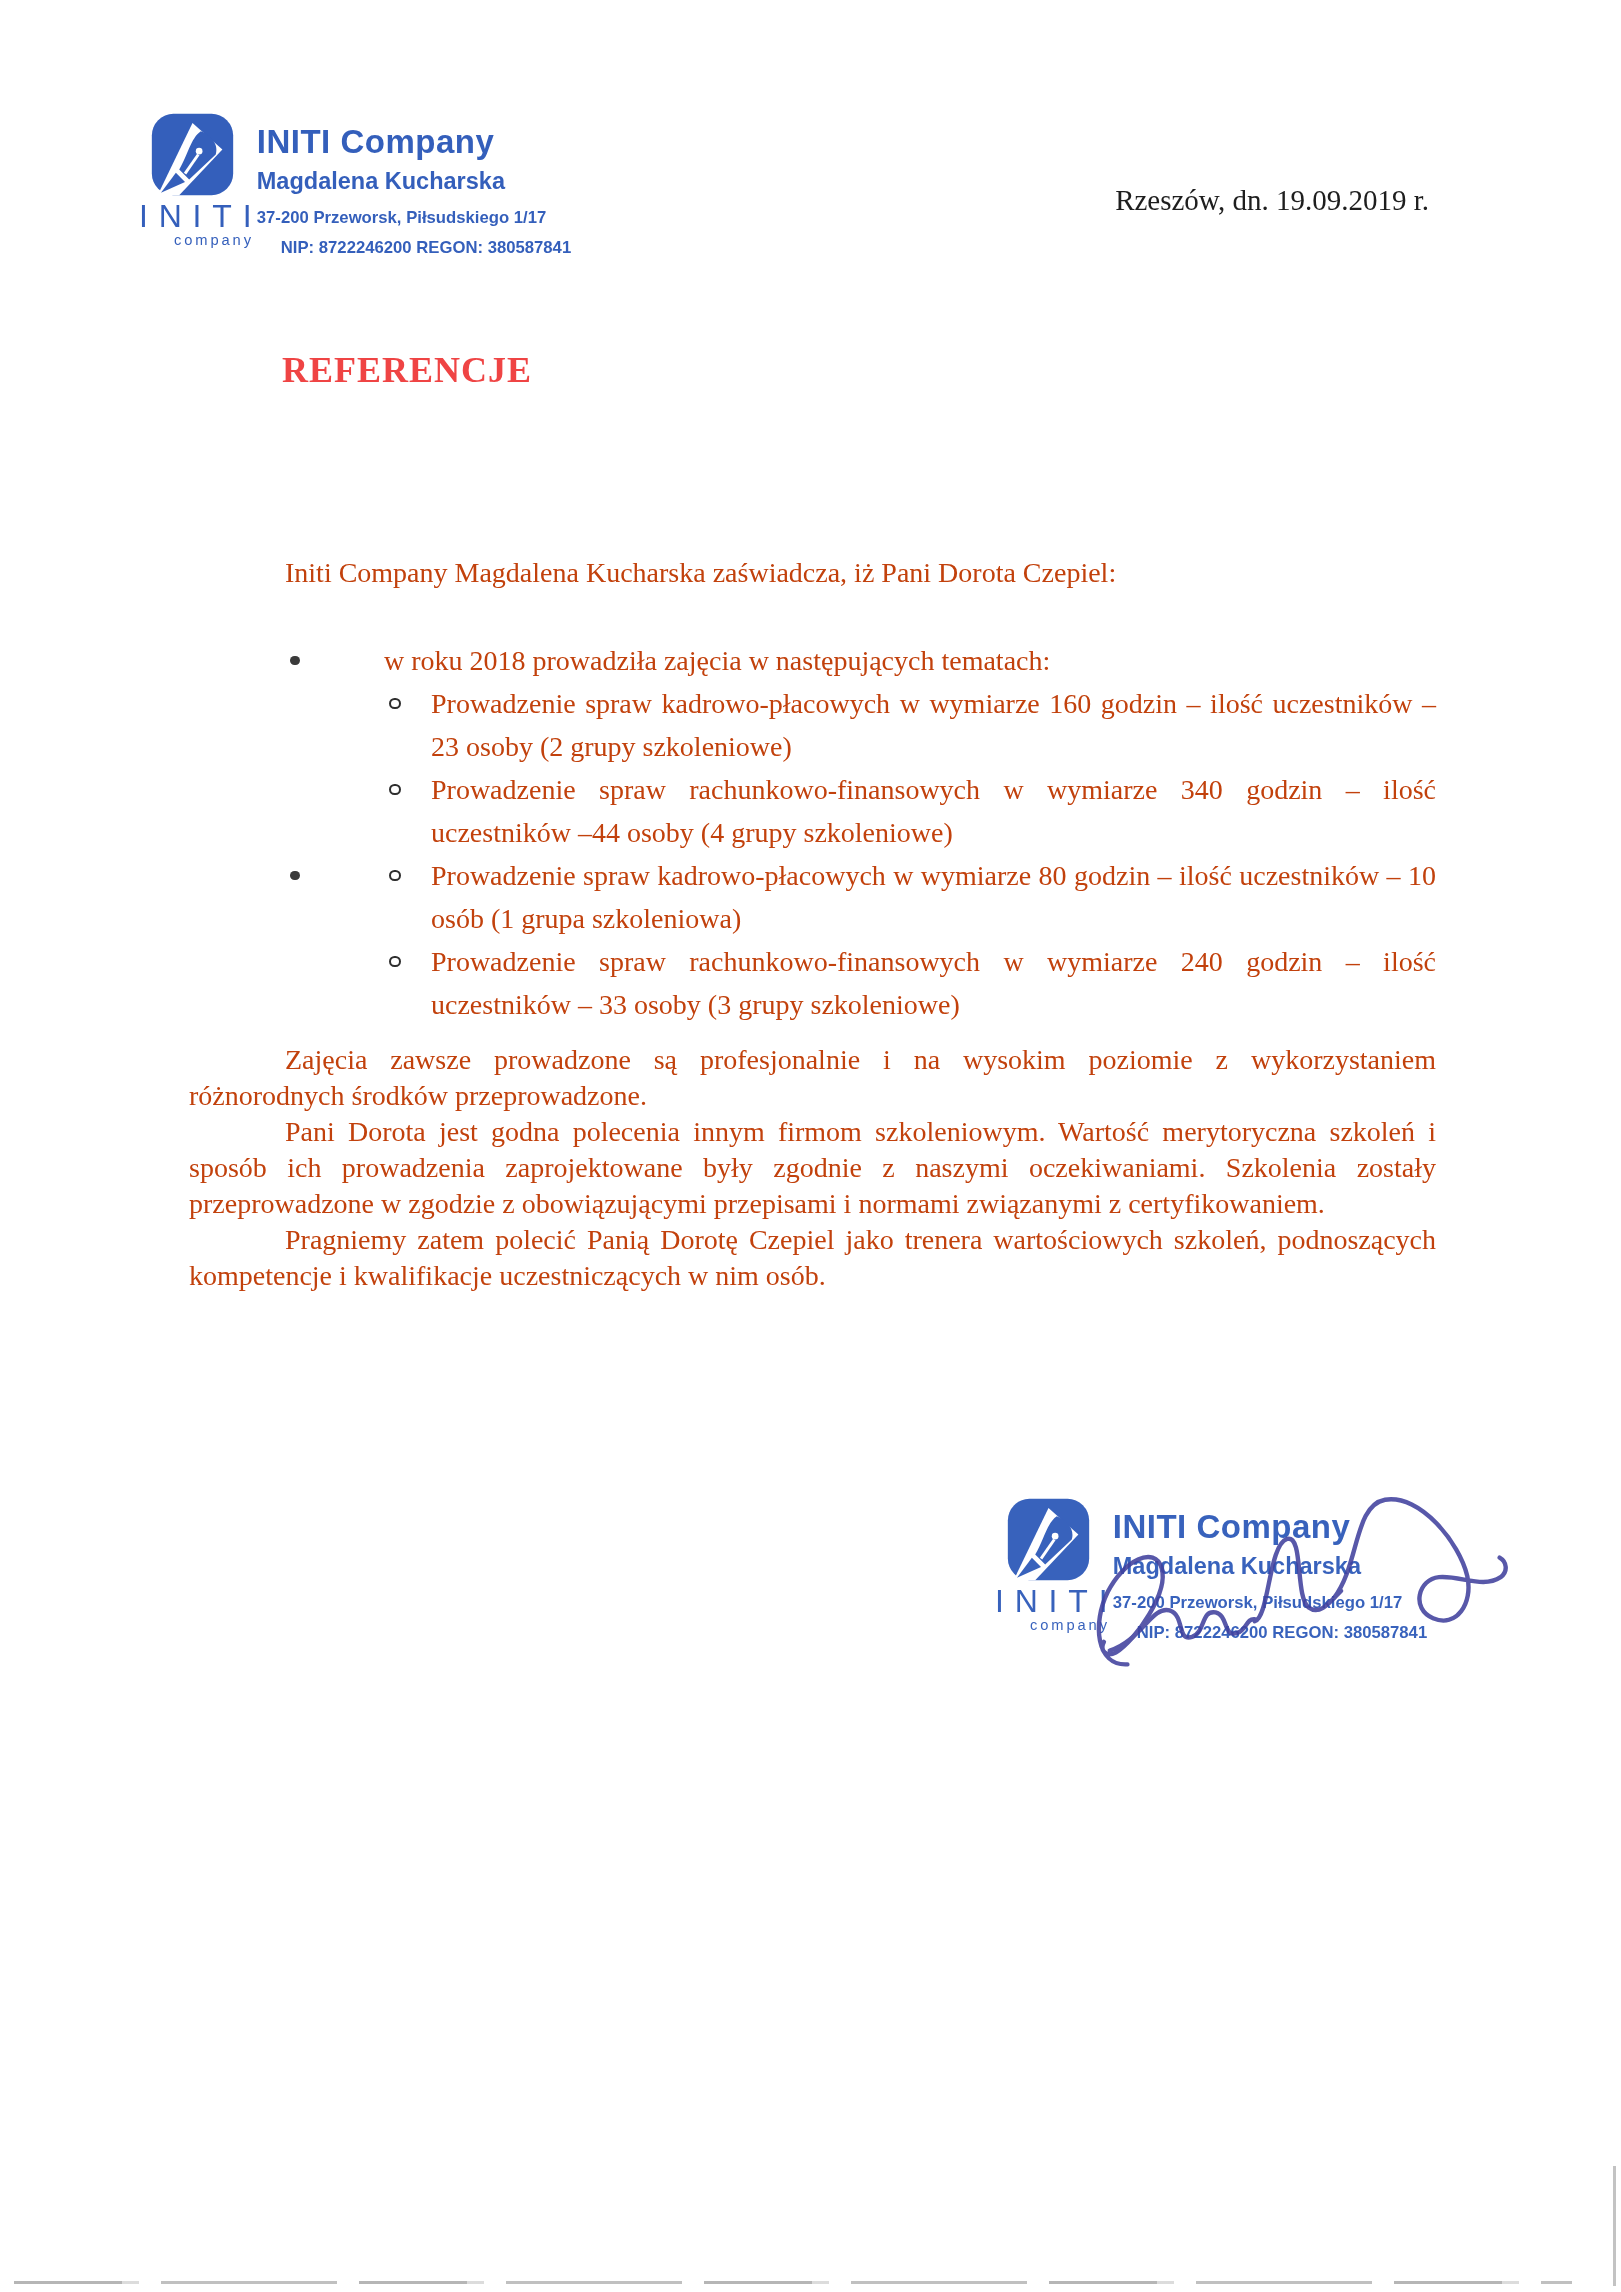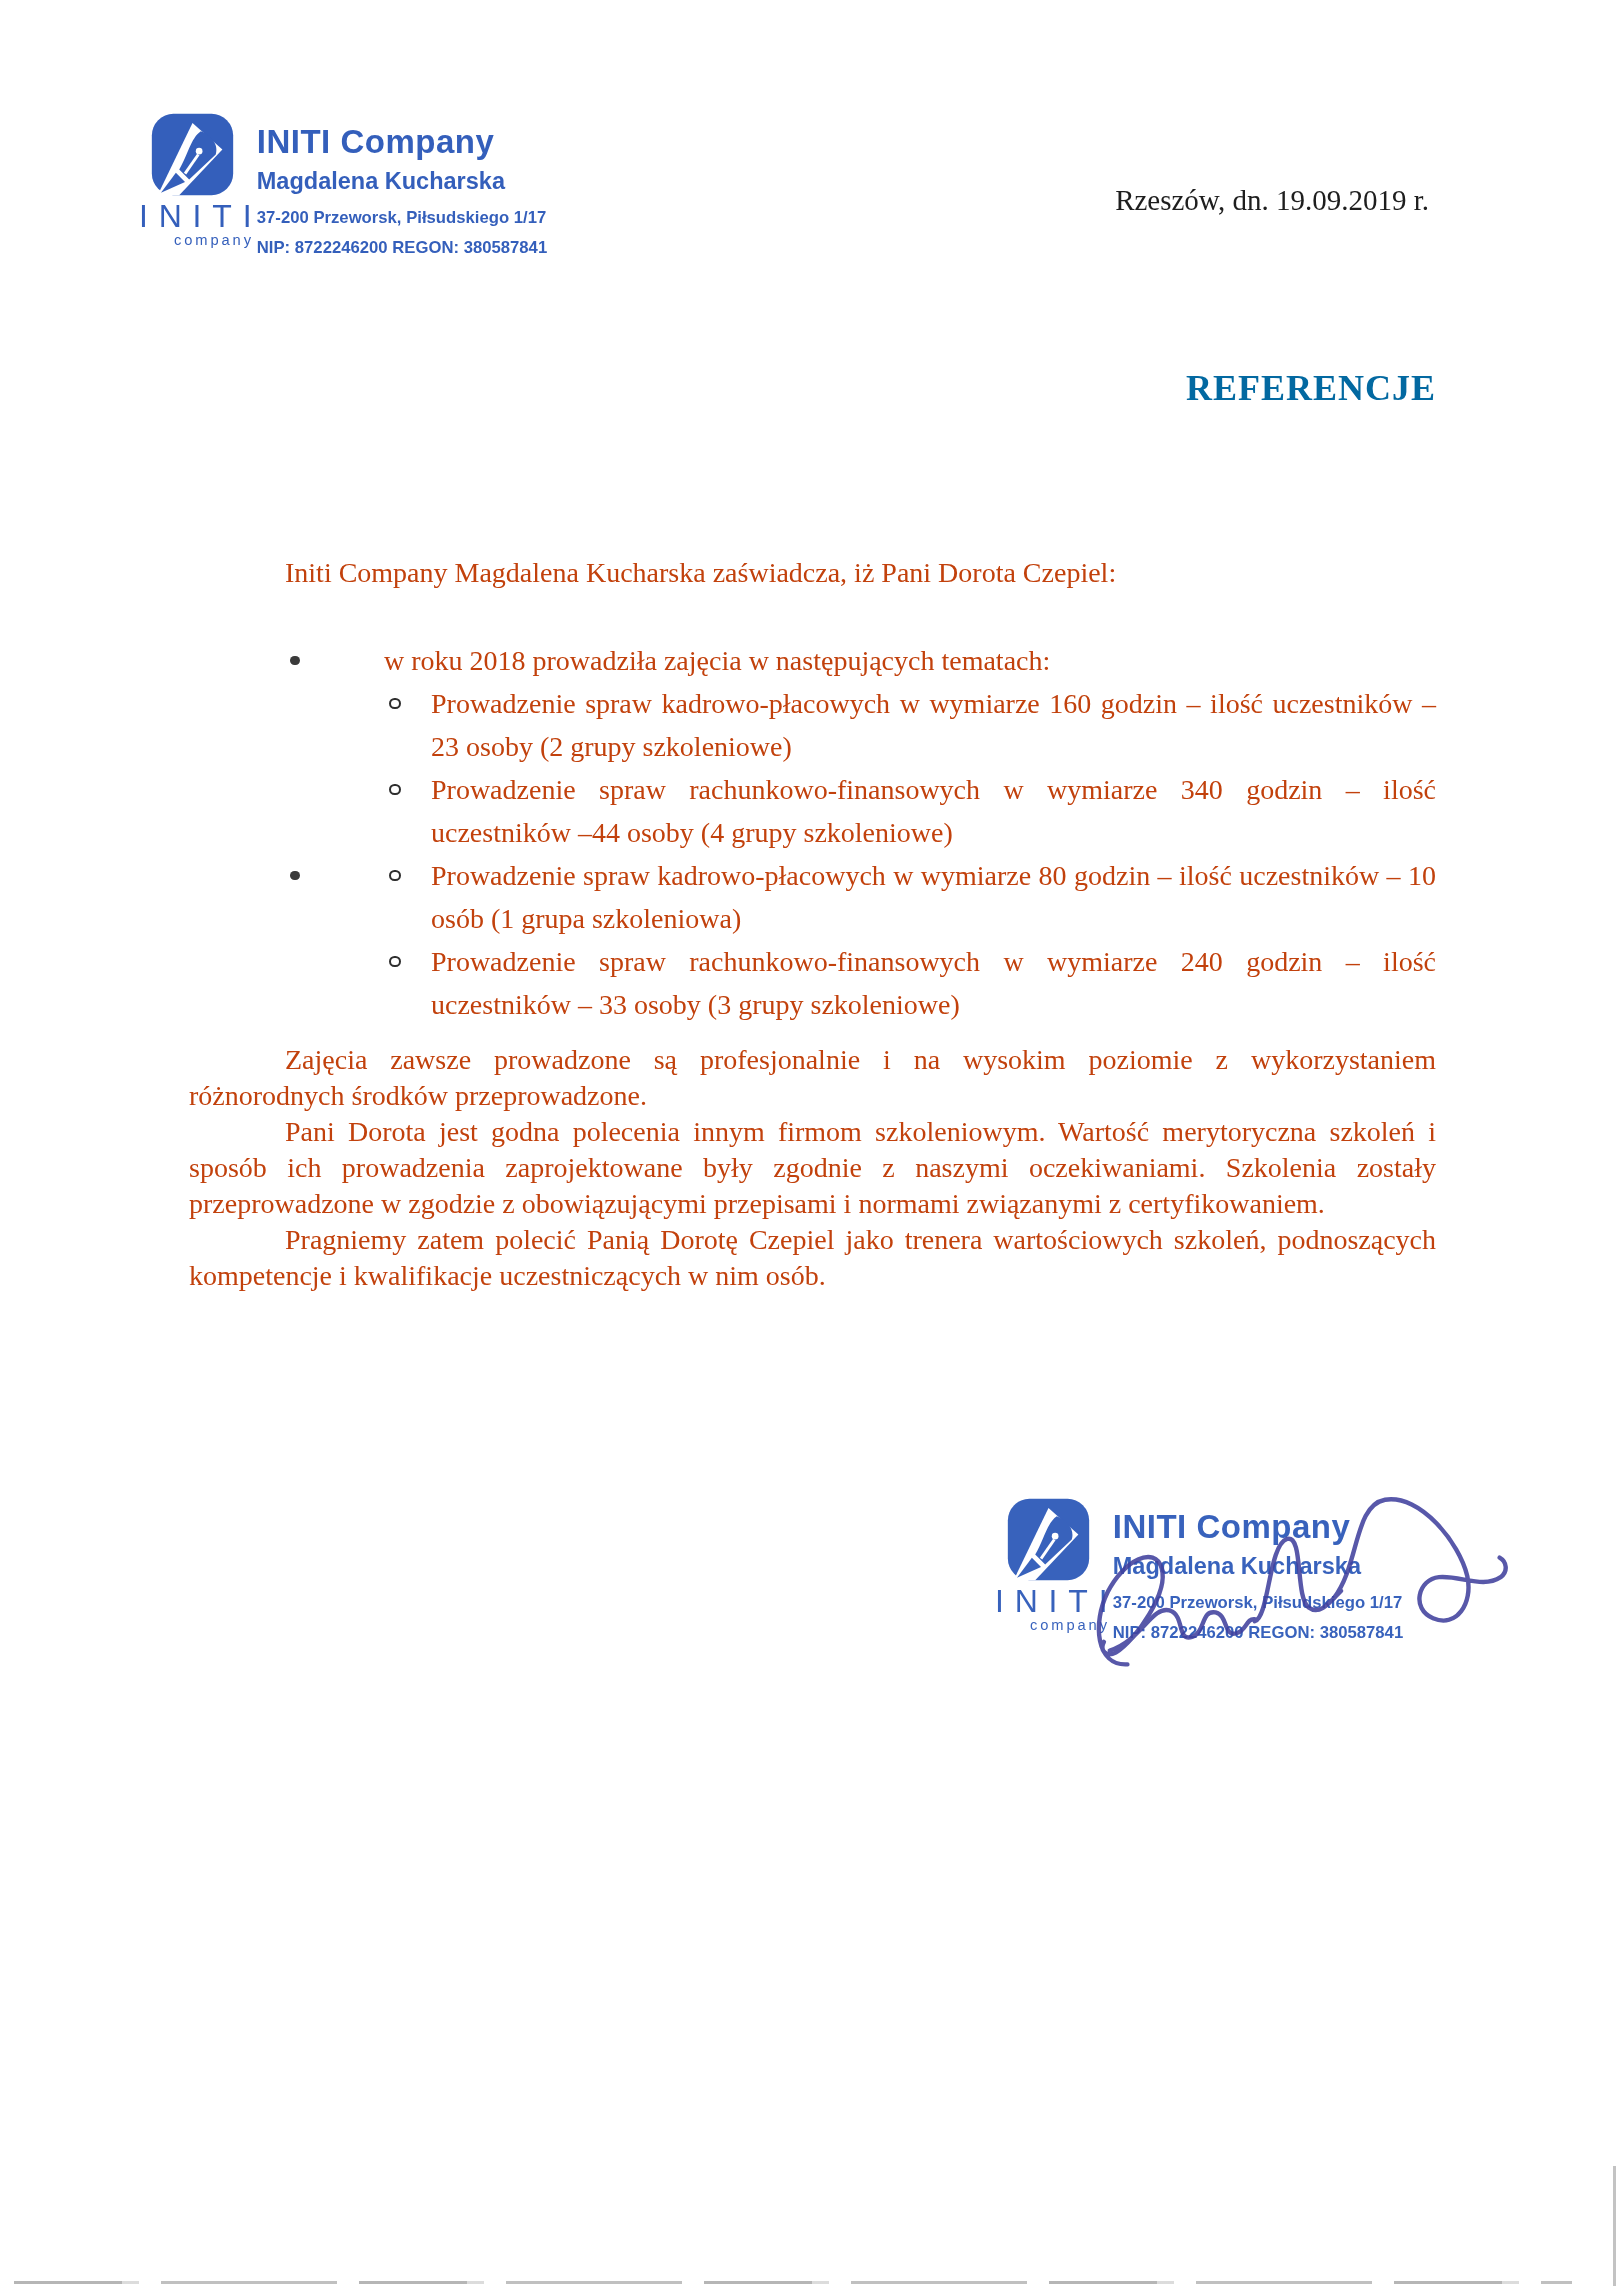--- a/index.html
+++ b/index.html
@@ -33,32 +33,32 @@
     white-space:nowrap;
   }
   .stamp .logo-sub {
     display:block; margin-top:1px; padding-left:37px;
     font-size:14.7px; font-weight:400; letter-spacing:2.9px; line-height:1;
   }
   .stamp .text-col { padding-left:9.8px; padding-top:11.8px; white-space:nowrap; }
   .stamp .brand  { font-size:33px; font-weight:bold; line-height:1.05; letter-spacing:0.5px; }
   .stamp .owner  { font-size:23.5px; font-weight:bold; line-height:1.15; margin-top:9px; }
   .stamp .addr   { font-size:16.7px; font-weight:bold; line-height:1.2; margin-top:12.7px; }
-  .stamp .ids    { font-size:16.7px; font-weight:bold; line-height:1.2; margin-top:9.8px; }
+  .stamp .ids    { font-size:16.7px; font-weight:bold; line-height:1.2; margin-top:9.8px;margin-left:24px; }
 
   
   .date-line {
     position:absolute; top:184px; right:192px;
     font-size:29px; color:#1e1e1e;
   }
   .doc-title {
-    position:absolute; top:367px; left:189px; width:1247px;
+    position:absolute; top:349px; left:189px; width:1247px;
     padding-left:93px;
-    text-align:right;
-    font-size:36px; font-weight:bold; letter-spacing:1px; color:#0369a1;
+    text-align:left;
+    font-size:36px; font-weight:bold; letter-spacing:1px; color:#ef4444;
   }
 
   
   .content {
     position:absolute; left:189px; top:555px; width:1247px;
     font-size:28px; color:#c2410c;
     text-align:justify;
   }
   .intro { line-height:36px; text-indent:96px; margin-bottom:30px; }
 

